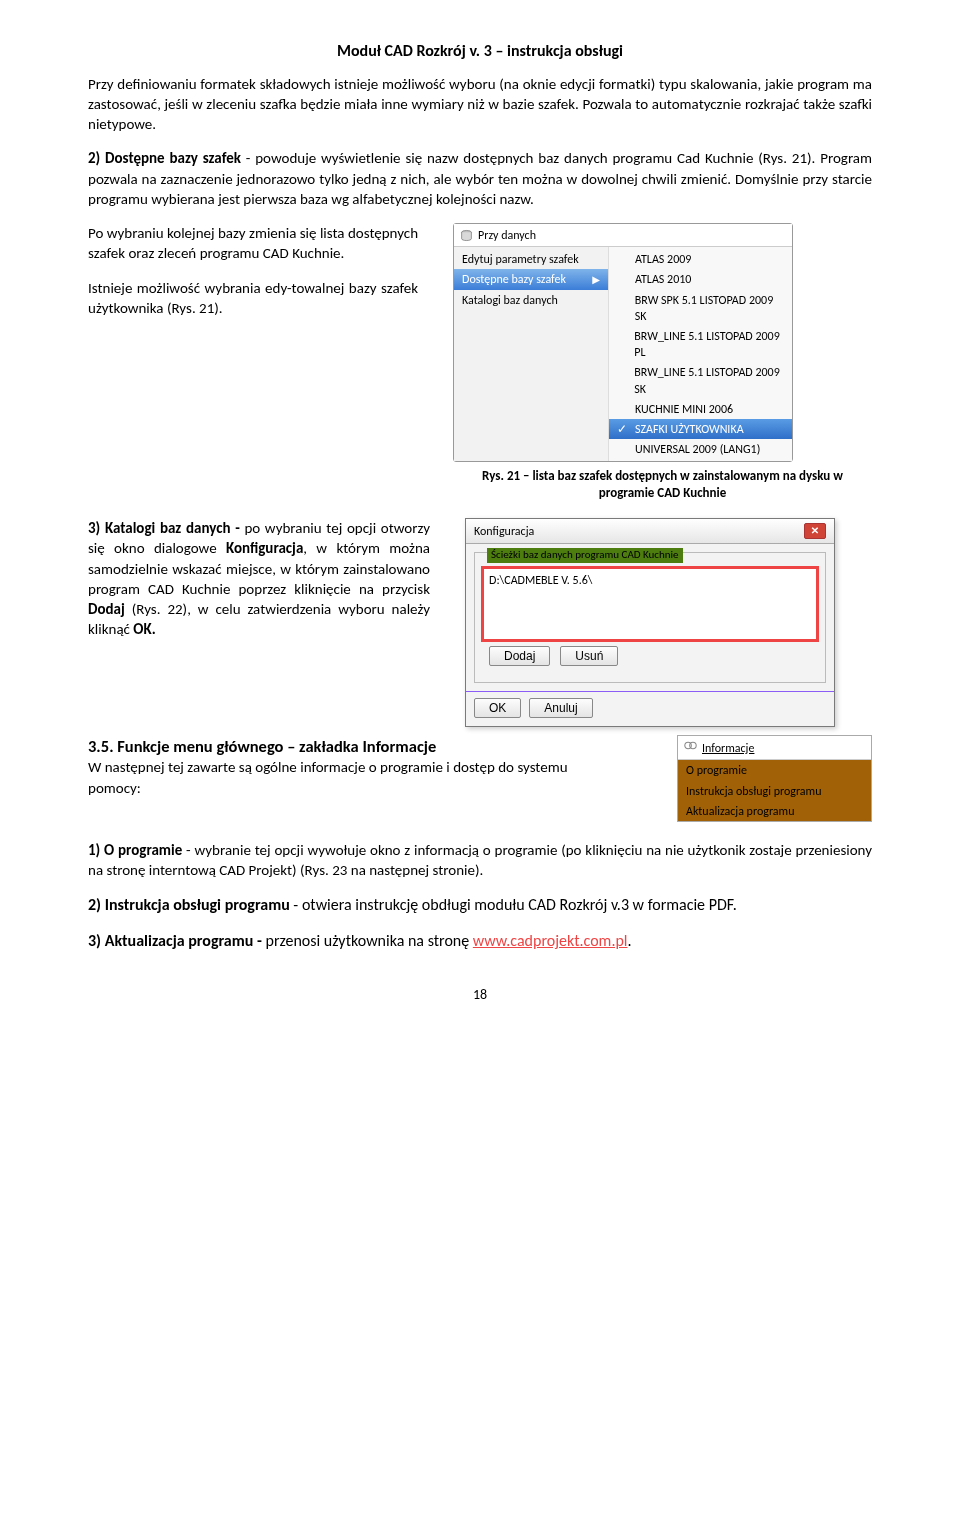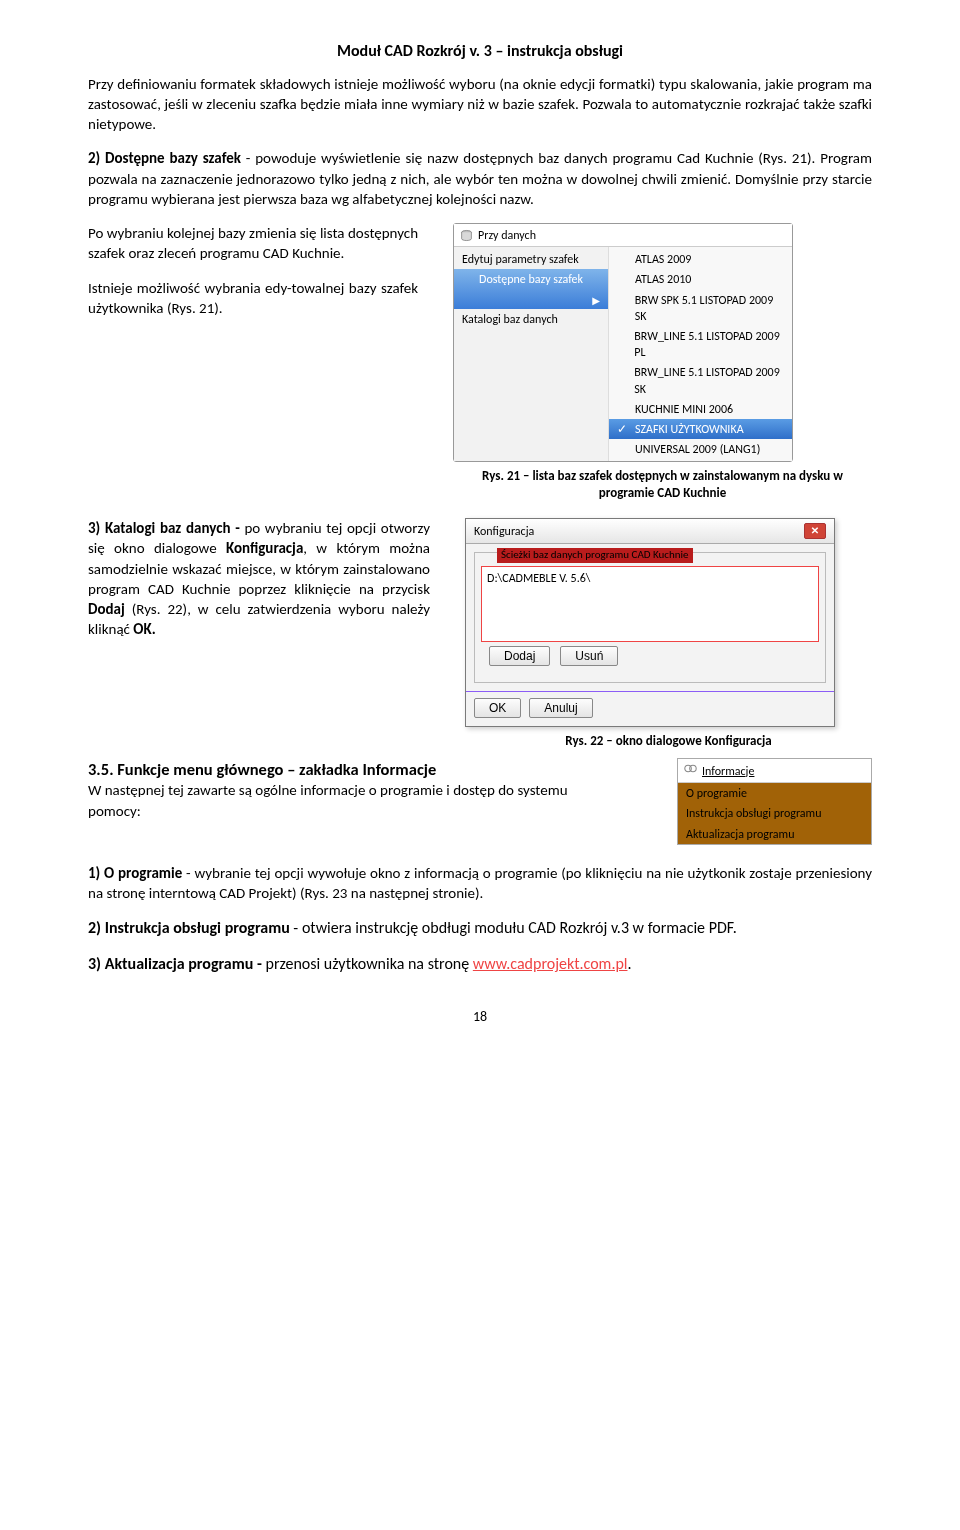--- a/index.html
+++ b/index.html
@@ -11,30 +11,30 @@
   .left-col { flex: 0 0 330px; }
   .right-col { flex: 1; }
   .caption { font-weight: bold; font-size: 13px; text-align: center; margin-top: 6px; line-height: 1.3; }
   .menu-panel { border: 1px solid #999; border-radius: 3px; background: #f6f6f6; font-size: 12px; width: 340px; }
   .menu-title { display: flex; align-items: center; gap: 5px; padding: 3px 6px; background: #fff; border-bottom: 1px solid #ccc; }
   .db-icon { width: 13px; height: 13px; display: inline-block; }
   .menu-row { display: flex; }
   .menu-left { width: 155px; border-right: 1px solid #ddd; background: #f2f2f2; padding: 2px 0; }
   .menu-right { flex: 1; background: #f8f8f8; padding: 2px 0; }
   .mi { padding: 2px 8px; display: flex; align-items: center; gap: 6px; }
-  .mi-sel { background: linear-gradient(#7fb4ea,#3b7dd8); color: #fff; flex-direction: column; }
+  .mi-sel { background: linear-gradient(#7fb4ea,#3b7dd8); color: #fff; }
   .mi-sel-sub { background: linear-gradient(#5a9ce4,#2f6fc9); color: #fff; }
   .arrow { margin-left: auto; font-size: 10px; }
   .check { width: 12px; display: inline-block; }
   .dialog { width: 370px; border: 1px solid #7a7a7a; background: #f3f3f3; font-size: 12px; box-shadow: 2px 2px 5px rgba(0,0,0,0.2); }
   .dialog-tb { background: linear-gradient(#fff,#e6e6e6); border-bottom: 1px solid #aaa; padding: 4px 8px; display: flex; align-items: center; }
   .dialog-tb .close { margin-left: auto; background: #d04437; color: #fff; border: 1px solid #a33; width: 22px; height: 16px; border-radius: 2px; display: flex; align-items: center; justify-content: center; font-size: 10px; font-weight: bold; }
   .fieldset { margin: 8px; border: 1px solid #bbb; padding: 6px; }
-  .fieldset-label { font-size: 11px; position: relative; top: -13px; left: 16px; background: #b91c1c; padding: 0 4px; display: inline-block; }
-  .textbox { width: 100%; height: 76px; background: #fff; border: 1px solid #ef4444; padding: 3px 5px; font-size: 12px; margin-top: -10px; }
+  .fieldset-label { font-size: 11px; position: relative; top: -13px; left: 6px; background: #4d7c0f; padding: 0 4px; display: inline-block; }
+  .textbox { width: 100%; height: 76px; background: #fff; border: 3px solid #ef4444; padding: 3px 5px; font-size: 12px; margin-top: -10px; }
   .btn { border: 1px solid #888; background: linear-gradient(#fdfdfd,#e4e4e4); padding: 2px 14px; font-size: 12px; border-radius: 2px; cursor: pointer; }
   .btn-row { display: flex; gap: 10px; padding: 4px 8px 10px 8px; }
   .btn-row-bottom { display: flex; gap: 8px; justify-content: flex-start; padding: 6px 8px 8px 8px; border-top: 1px solid #8b5cf6; }
   .info-menu { width: 195px; border: 1px solid #aaa; background: #a16207; font-size: 12px; float: right; margin-left: 12px; }
   .info-title { display: flex; align-items: center; gap: 5px; padding: 3px 6px; background: #fff; border-bottom: 1px solid #ccc; }
   .info-item { padding: 2px 8px; }
   .sec-heading { font-weight: bold; font-size: 16.5px; }
   .section35 { margin-top: 8px; overflow: hidden; }
   a { color: #ef4444; text-decoration: underline; }
   .pagenum { text-align: center; font-size: 14px; margin-top: 34px; }
@@ -129,21 +129,20 @@
         <div class="btn-row">
           <button class="btn">Dodaj</button>
           <button class="btn">Usuń</button>
         </div>
       </div>
       <div class="btn-row-bottom">
         <button class="btn">OK</button>
         <button class="btn">Anuluj</button>
       </div>
     </div>
-    <div class="caption">Rys. 22 – okno dialogowe Konfiguracja</div>
   </div>
 </div>
 
 <div class="section35">
   <div class="info-menu">
     <div class="info-title">
       <span>
         <svg width="13" height="13" viewBox="0 0 16 16">
             <circle cx="5" cy="8" r="4" fill="none" stroke="#888" stroke-width="1.3"></circle>
             <circle cx="11" cy="8" r="4" fill="none" stroke="#888" stroke-width="1.3"></circle>

